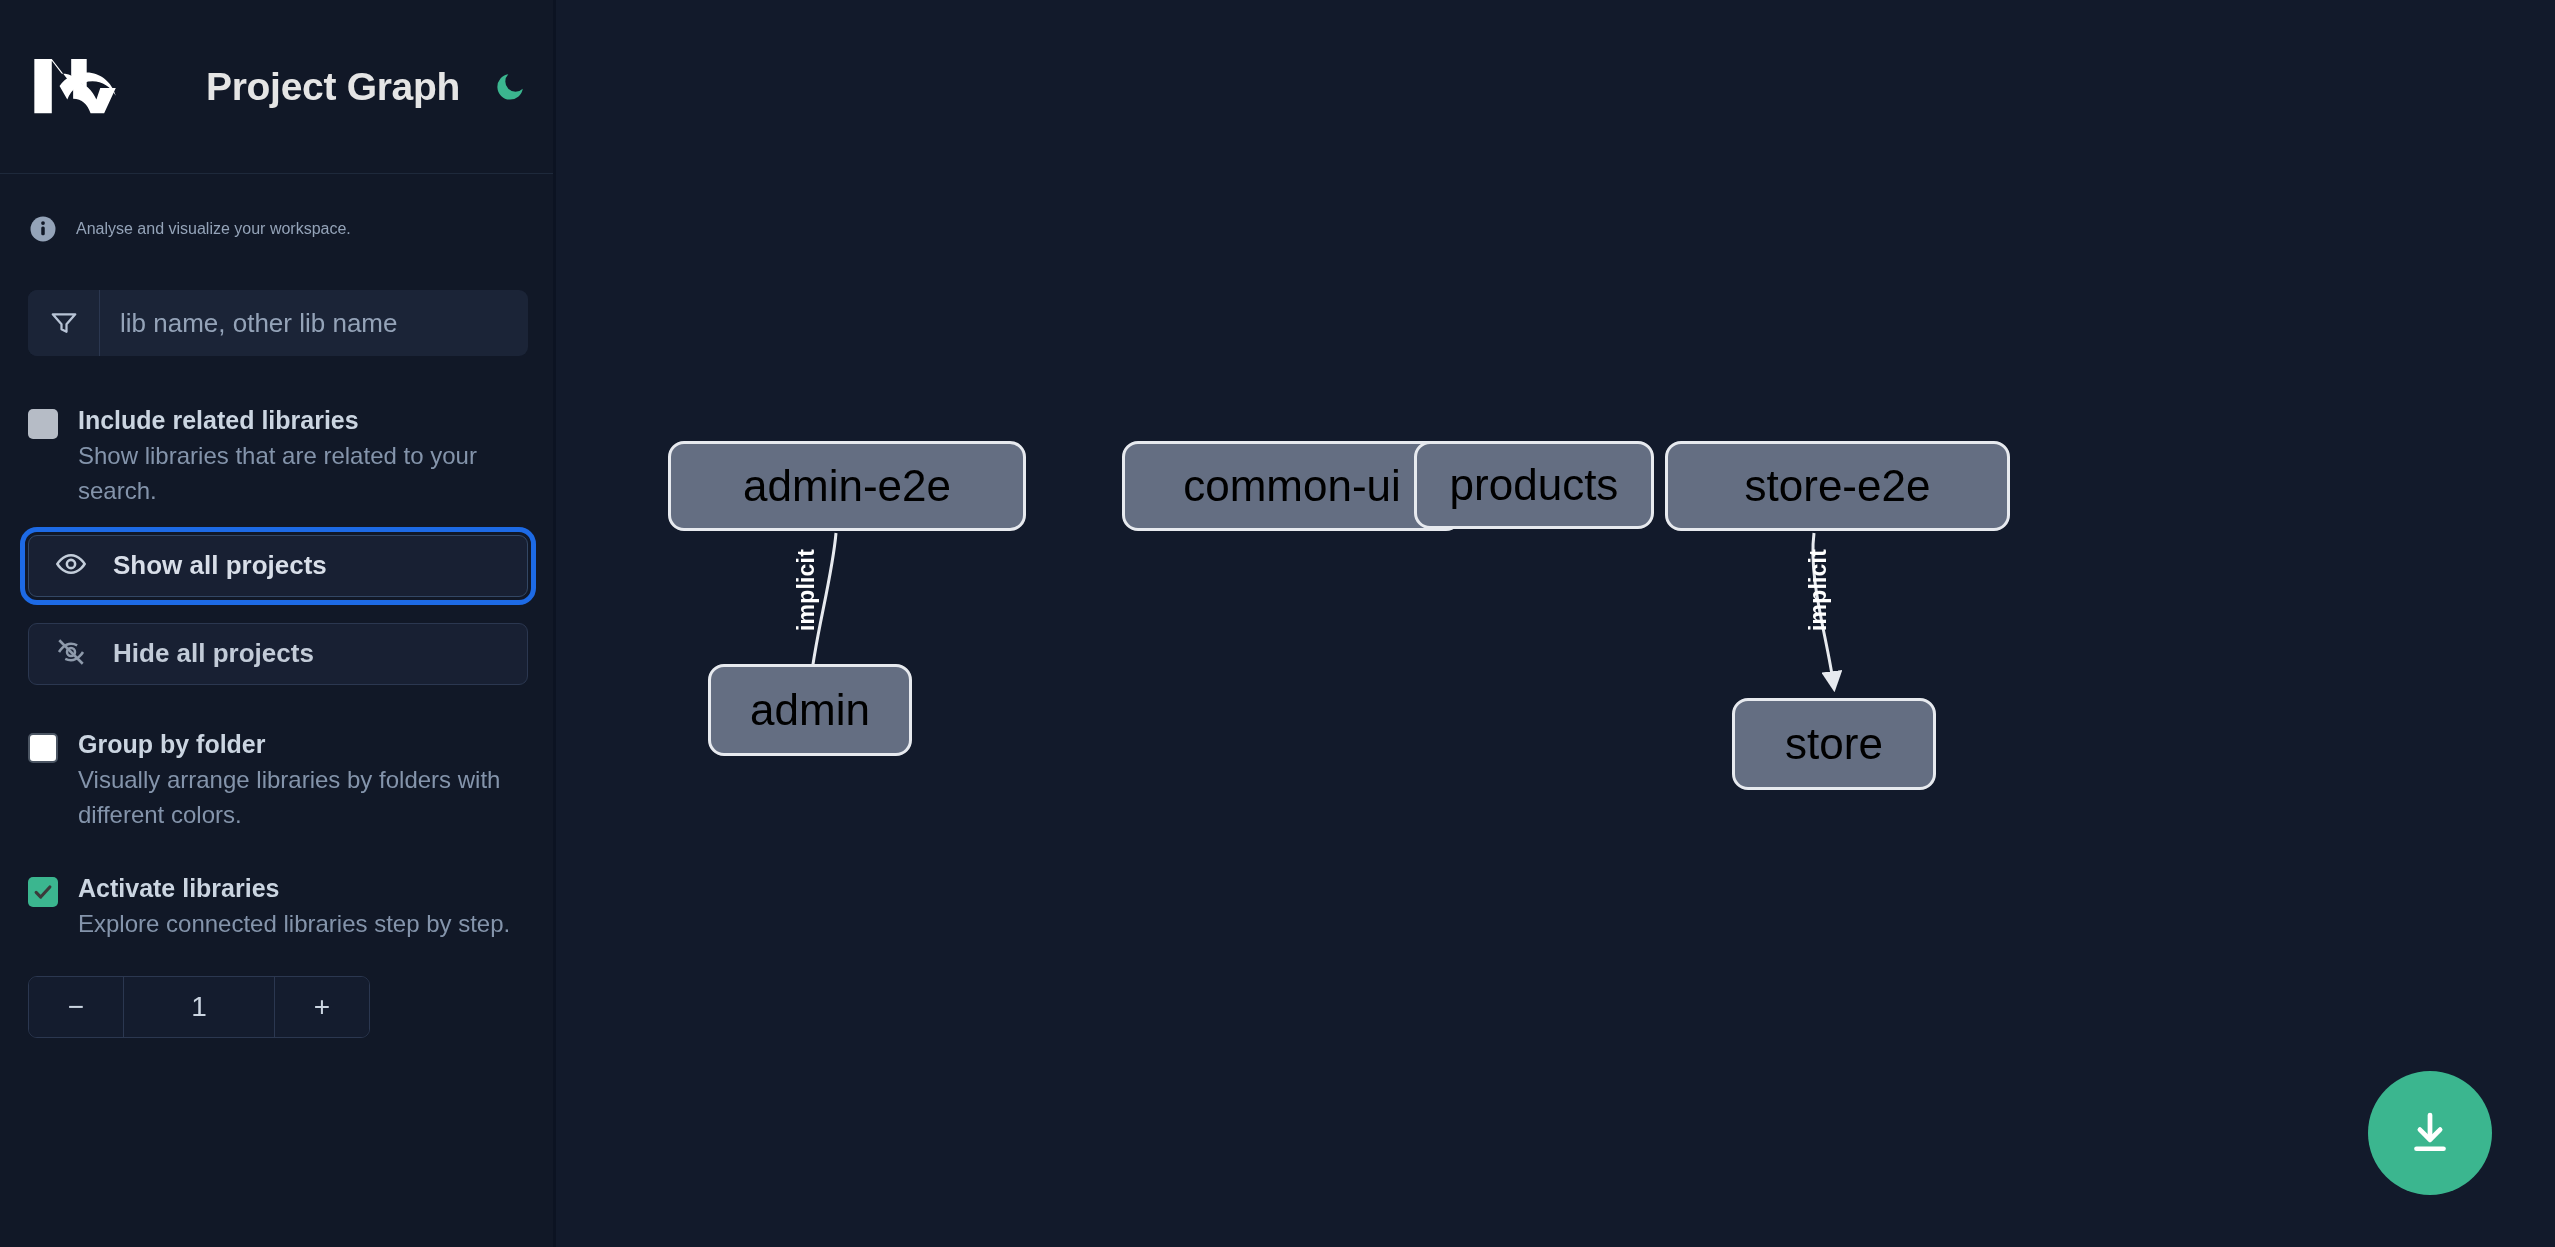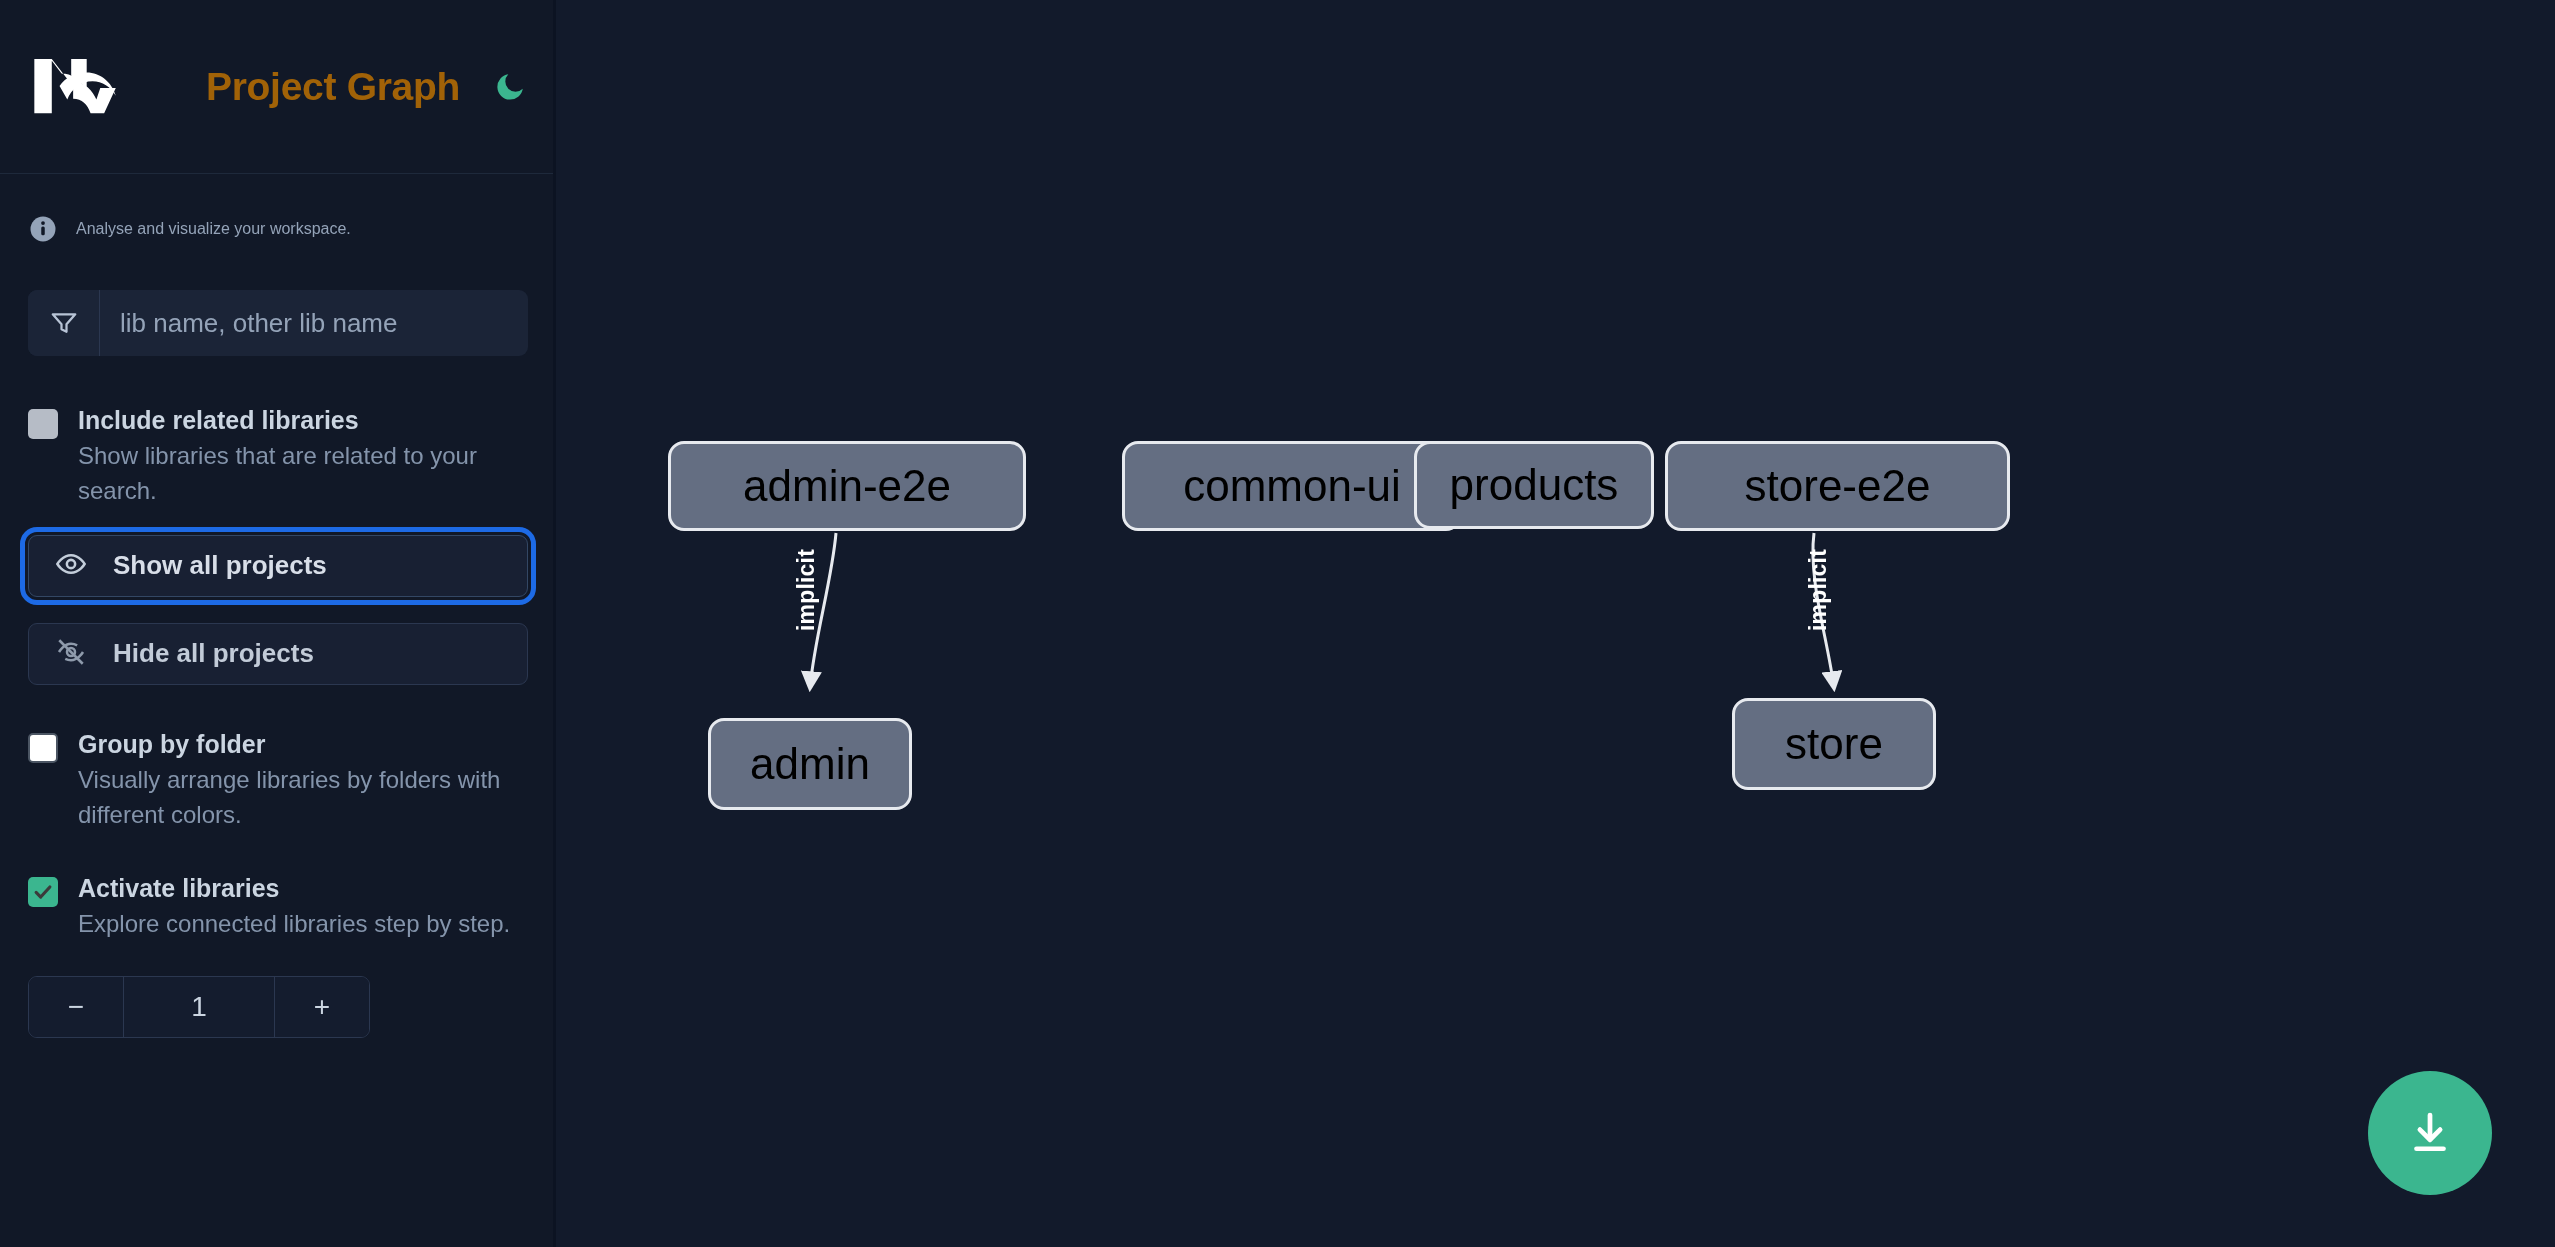--- a/index.html
+++ b/index.html
@@ -20,21 +20,21 @@
     overflow: hidden;
   }
   .sb-header {
     height: 174px;
     display: flex; align-items: center;
     padding-left: 28px;
     border-bottom: 1px solid #1e293b;
   }
   .nx-logo { width: 98px; height: 64px; flex: 0 0 98px; }
   .app-title {
-    font-size: 39px; font-weight: 700; color: #a16207;
+    font-size: 39px; font-weight: 700; color: #e5e5e5;
     margin-left: 80px; letter-spacing: -0.3px;
     white-space: nowrap;
   }
   .theme-toggle {
     margin-left: 30px; width: 40px; height: 40px;
     display: flex; align-items: center; justify-content: center;
     cursor: pointer;
   }
 
   .sb-info {
@@ -265,21 +265,21 @@
 
     <div style="position:absolute; left:250px; top:590px; transform:translate(-50%,-50%) rotate(-90deg);
                 color:#ffffff; font-size:23px; font-weight:700; letter-spacing:0.2px; white-space:nowrap;">implicit</div>
     <div style="position:absolute; left:1262px; top:590px; transform:translate(-50%,-50%) rotate(-90deg);
                 color:#ffffff; font-size:23px; font-weight:700; letter-spacing:0.2px; white-space:nowrap;">implicit</div>
 
     <div class="node" style="left:112px; top:441px; width:358px; height:90px;">admin-e2e</div>
     <div class="node" style="left:395px; top:441px; width:340px; height:90px; left:566px;">common-ui</div>
     <div class="node" style="left:858px; top:441px; width:240px; height:88px;">products</div>
     <div class="node" style="left:1109px; top:441px; width:345px; height:90px;">store-e2e</div>
-    <div class="node" style="left:152px; top:718px; width:204px; height:92px;">admin</div>
+    <div class="node" style="left:152px; top:664px; width:204px; height:92px;">admin</div>
     <div class="node" style="left:1176px; top:698px; width:204px; height:92px;">store</div>
 
     <div class="download-fab">
       <svg viewBox="0 0 24 24" width="54" height="54" fill="none" stroke="#ffffff" stroke-width="2.1" stroke-linecap="round" stroke-linejoin="round">
         <path d="M12 4v10"></path>
         <path d="M7.5 10.5 12 15l4.5-4.5"></path>
         <path d="M6 19h12"></path>
       </svg>
     </div>
 

